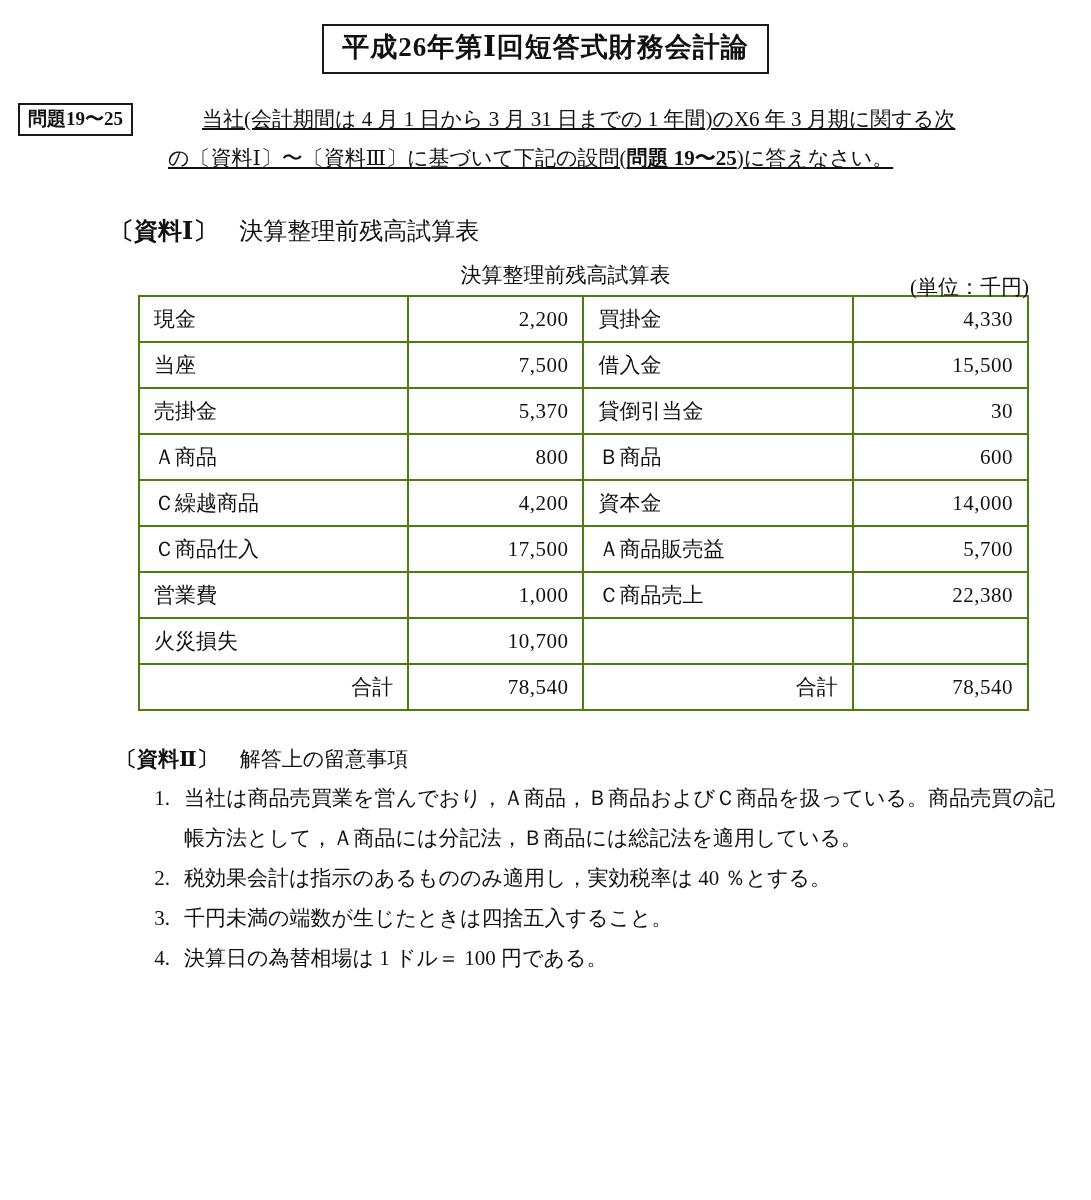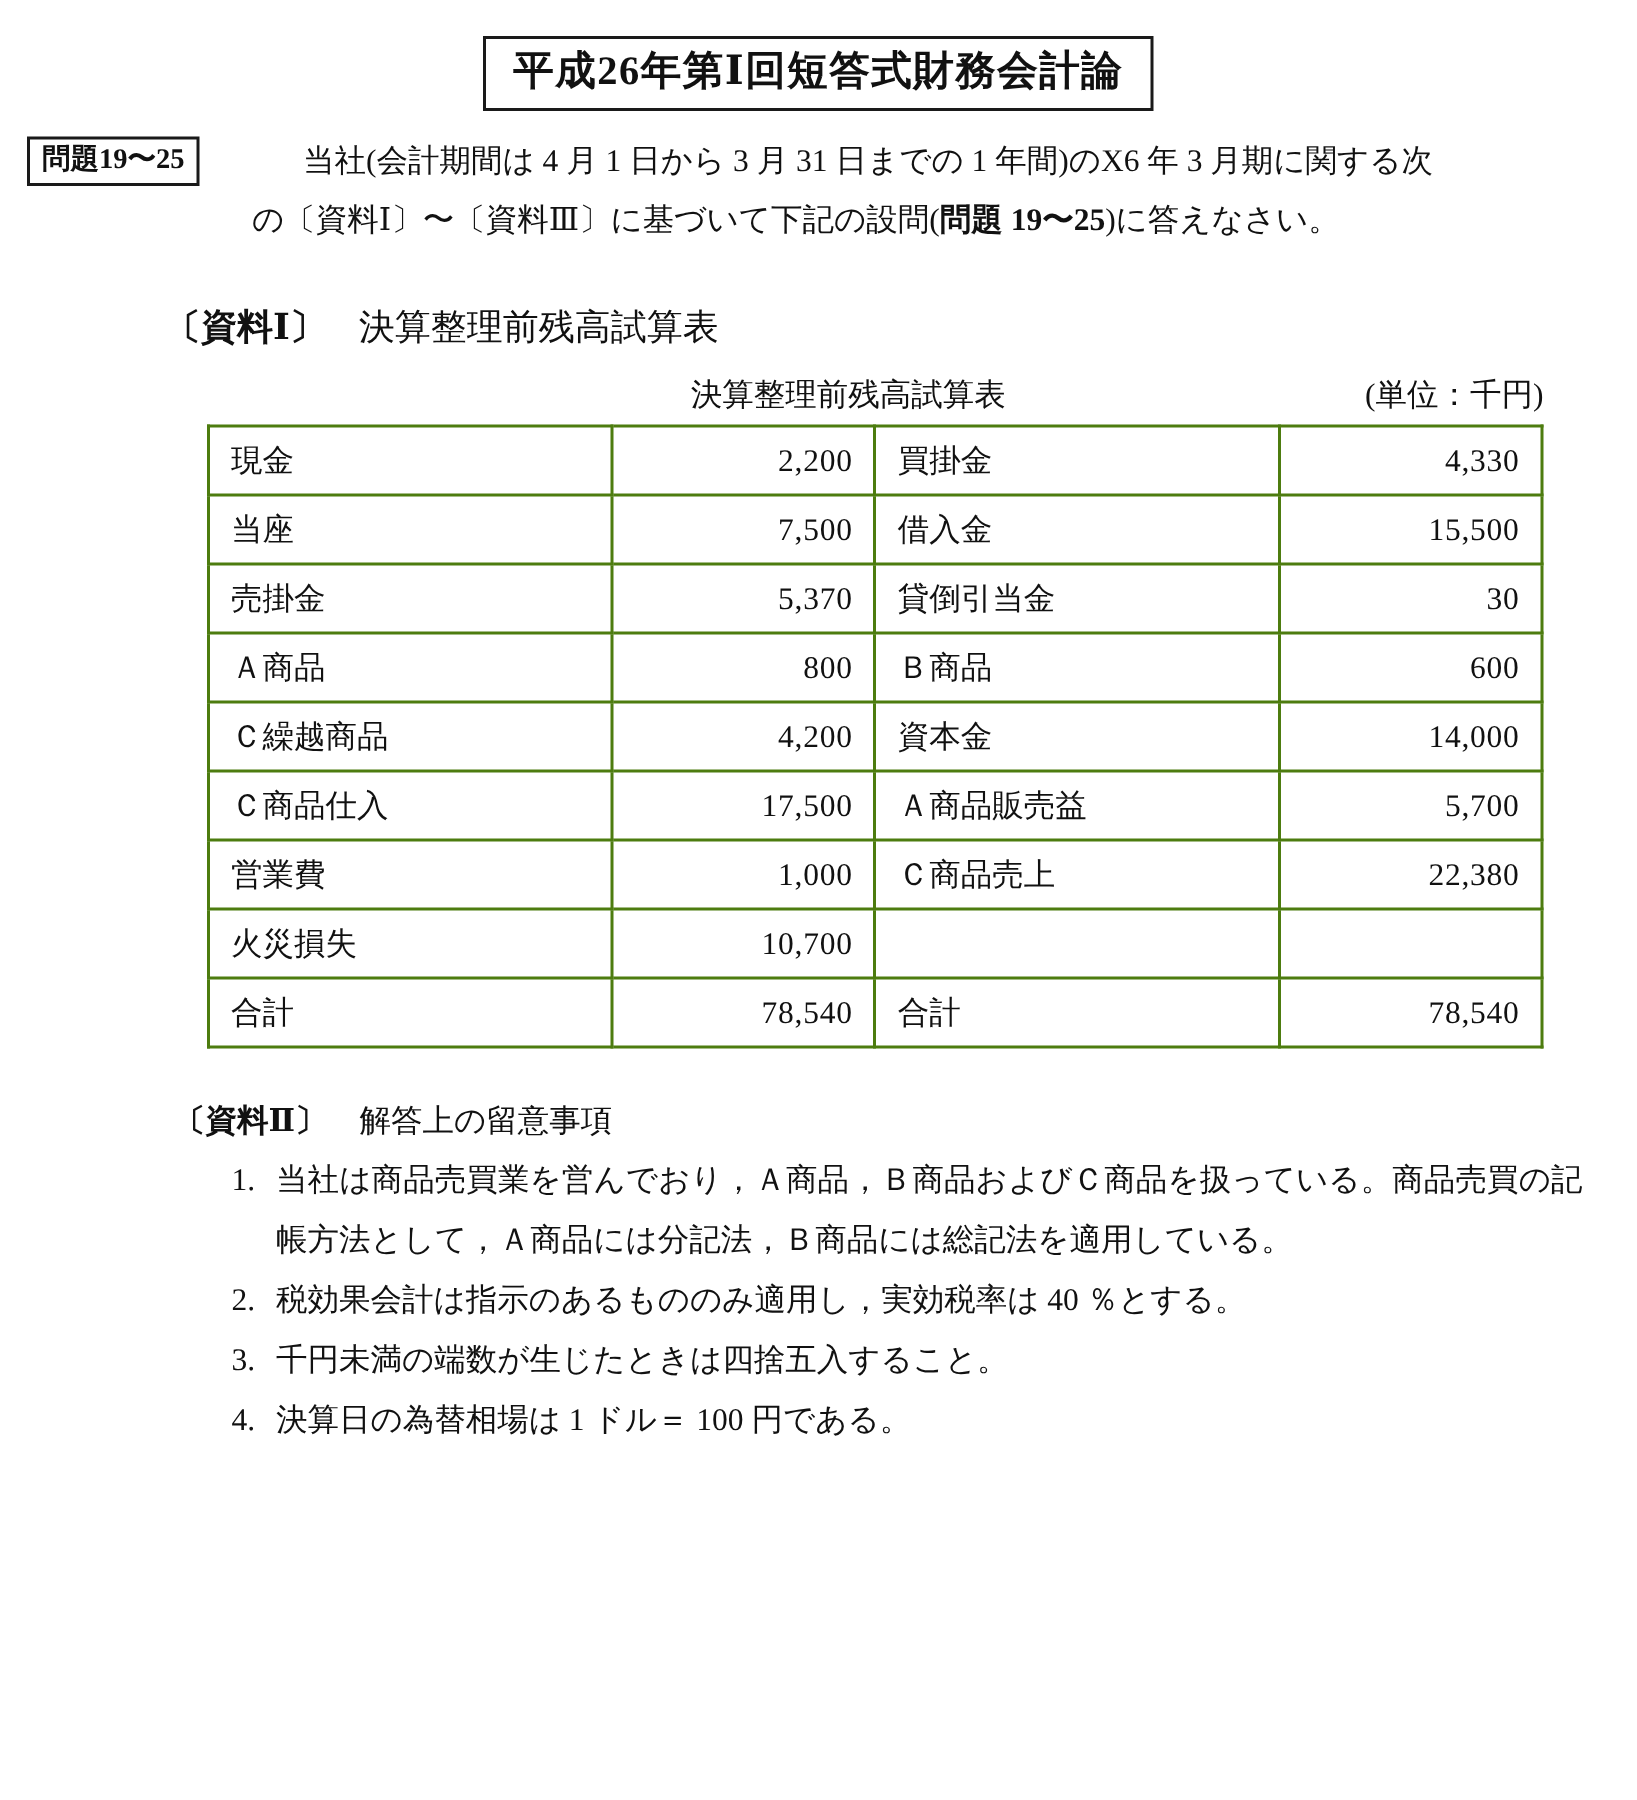--- a/index.html
+++ b/index.html
@@ -35,23 +35,24 @@
     font-size: 27px;
     font-weight: bold;
     letter-spacing: 1px;
     line-height: 1.1;
     font-family: "Liberation Serif", "DejaVu Serif", serif;
   }
 
   
   .qblock {
     position: relative;
-    margin-top: 14px;
+    margin-top: 26px;
     padding-left: 18px;
     padding-right: 14px;
+    text-decoration: underline;
   }
   .qtag {
     position: absolute;
     left: 18px;
     top: 3px;
     border: 2px solid #1a1a1a;
     padding: 3px 8px 4px 8px;
     font-size: 19px;
     font-weight: bold;
     letter-spacing: 0px;
@@ -91,21 +92,21 @@
   .tbl-caption {
     position: absolute;
     left: 0;
     right: 0;
     text-align: center;
     padding-left: 40px;
   }
   .tbl-unit {
     position: absolute;
     right: 62px;
-    top: 0;
+    top: 12px;
     font-size: 21px;
   }
 
   
   .tb-wrap {
     margin-top: 4px;
     padding-left: 138px;
     padding-right: 62px;
   }
   table.tb {
@@ -117,21 +118,21 @@
   table.tb td {
     border: 2px solid #4d7c0f;
     height: 44px;
     font-size: 21px;
     padding: 0 14px;
     line-height: 1.2;
     vertical-align: middle;
   }
   .col-acc { width: 31%; text-align: left; }
   .col-amt { width: 19%; text-align: right; letter-spacing: 0.5px; }
-  .total-cell { text-align: left; }
+  .total-cell { text-align: right; }
   td.empty { }
 
   
   .notes {
     margin-top: 34px;
     padding-left: 116px;
     padding-right: 36px;
   }
   .notes-head {
     font-size: 21px;

